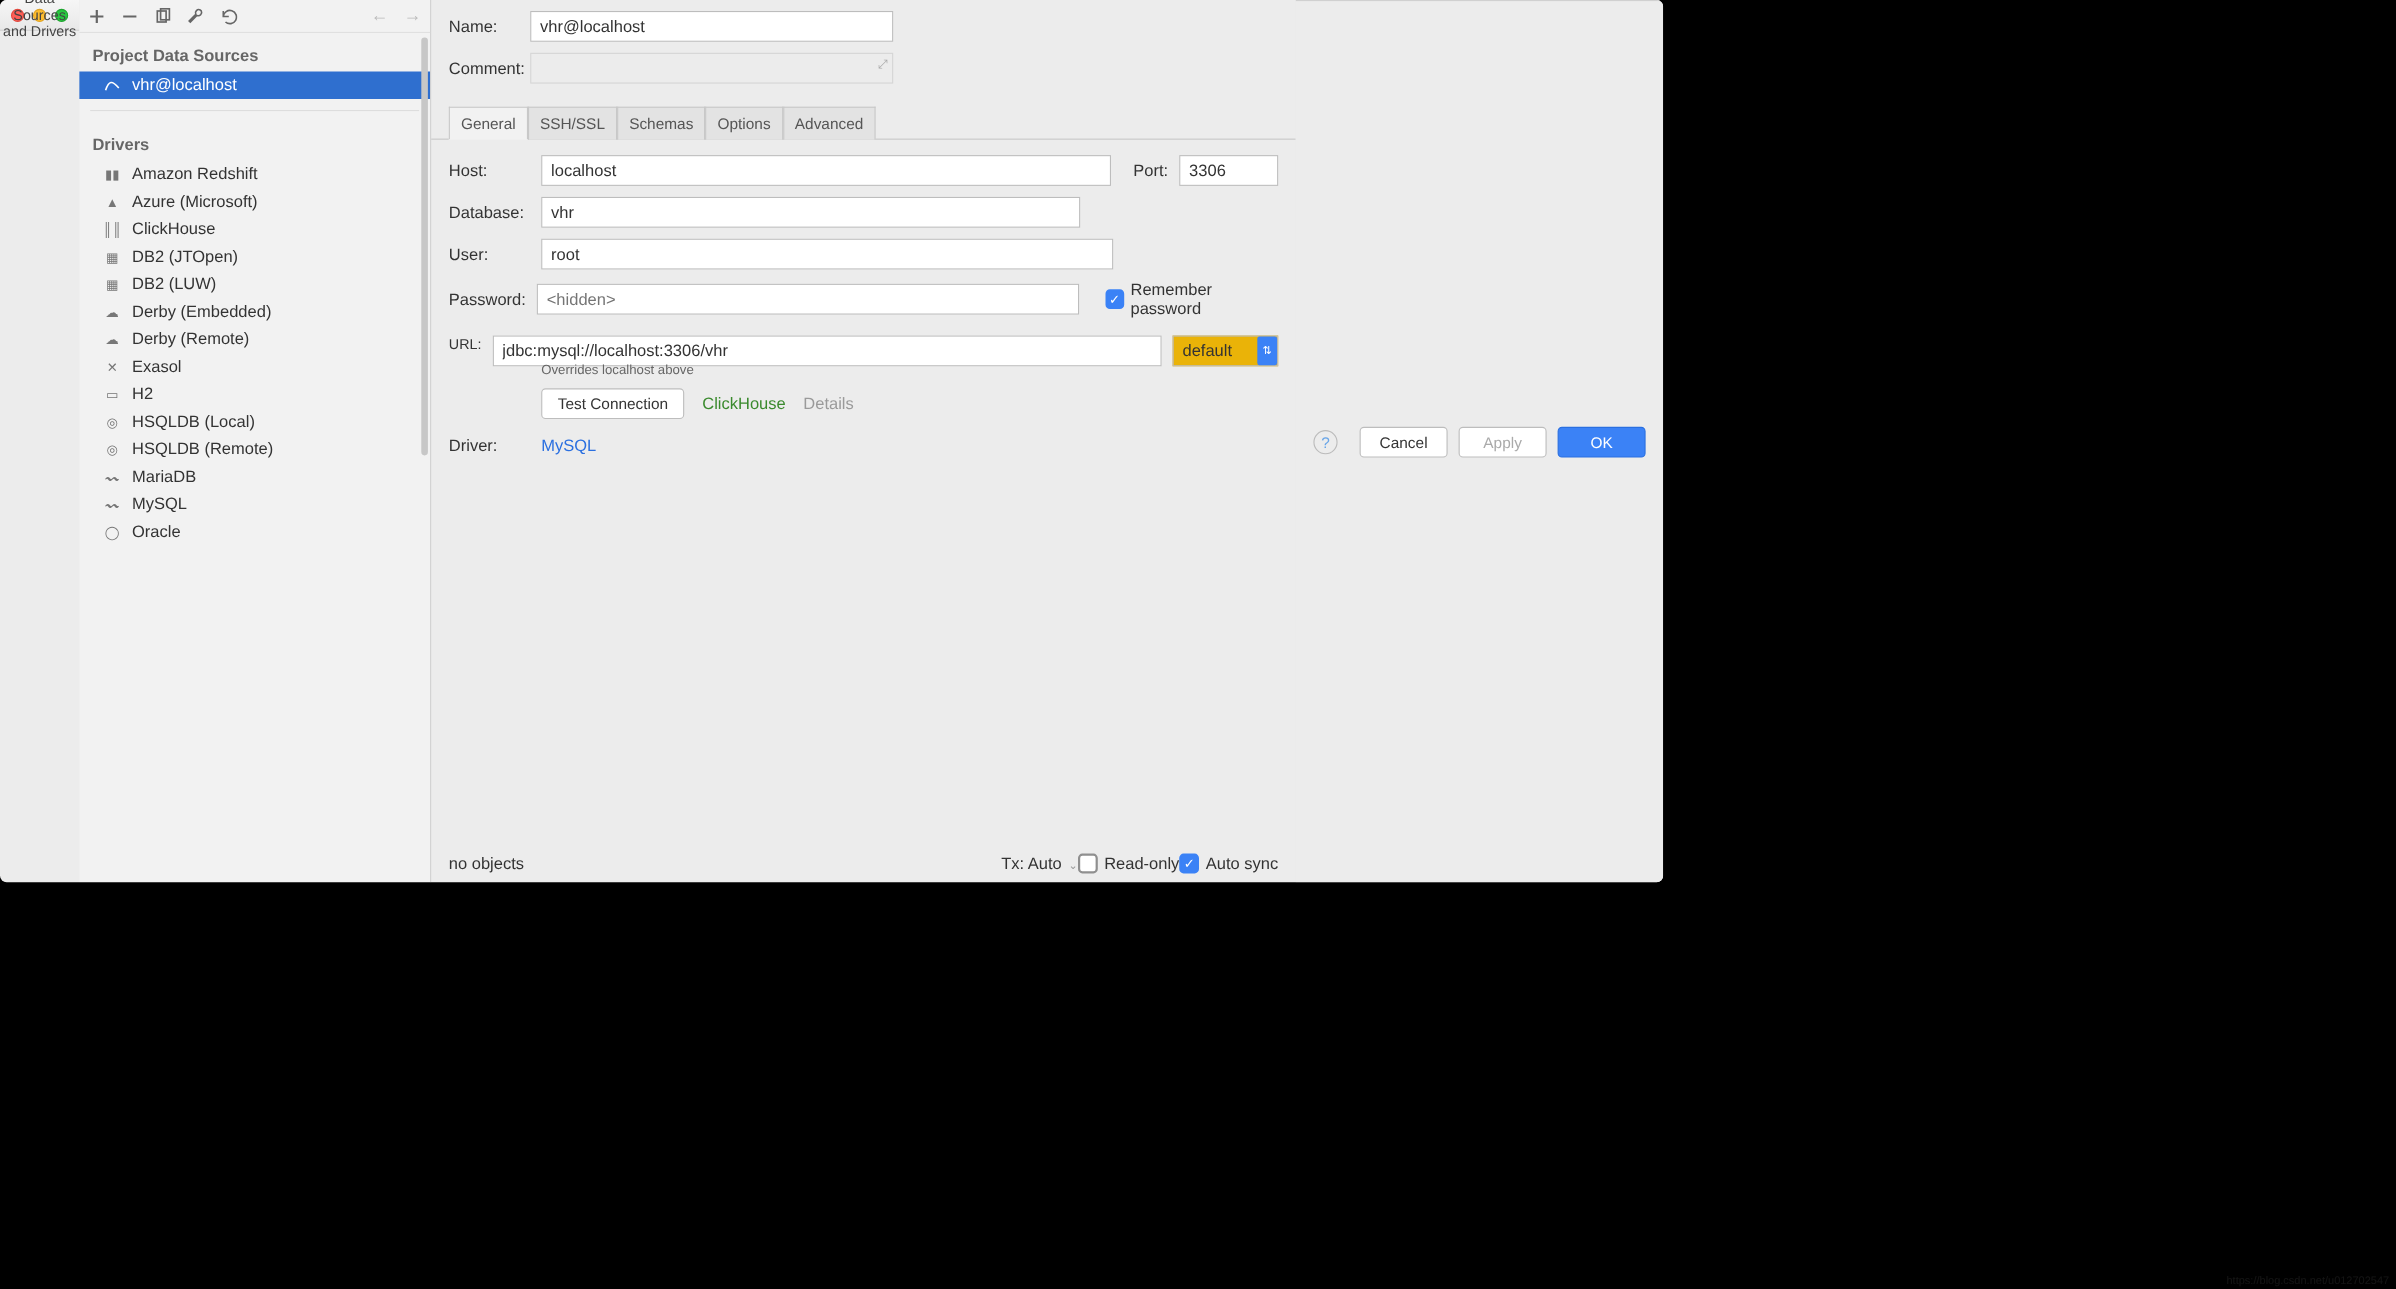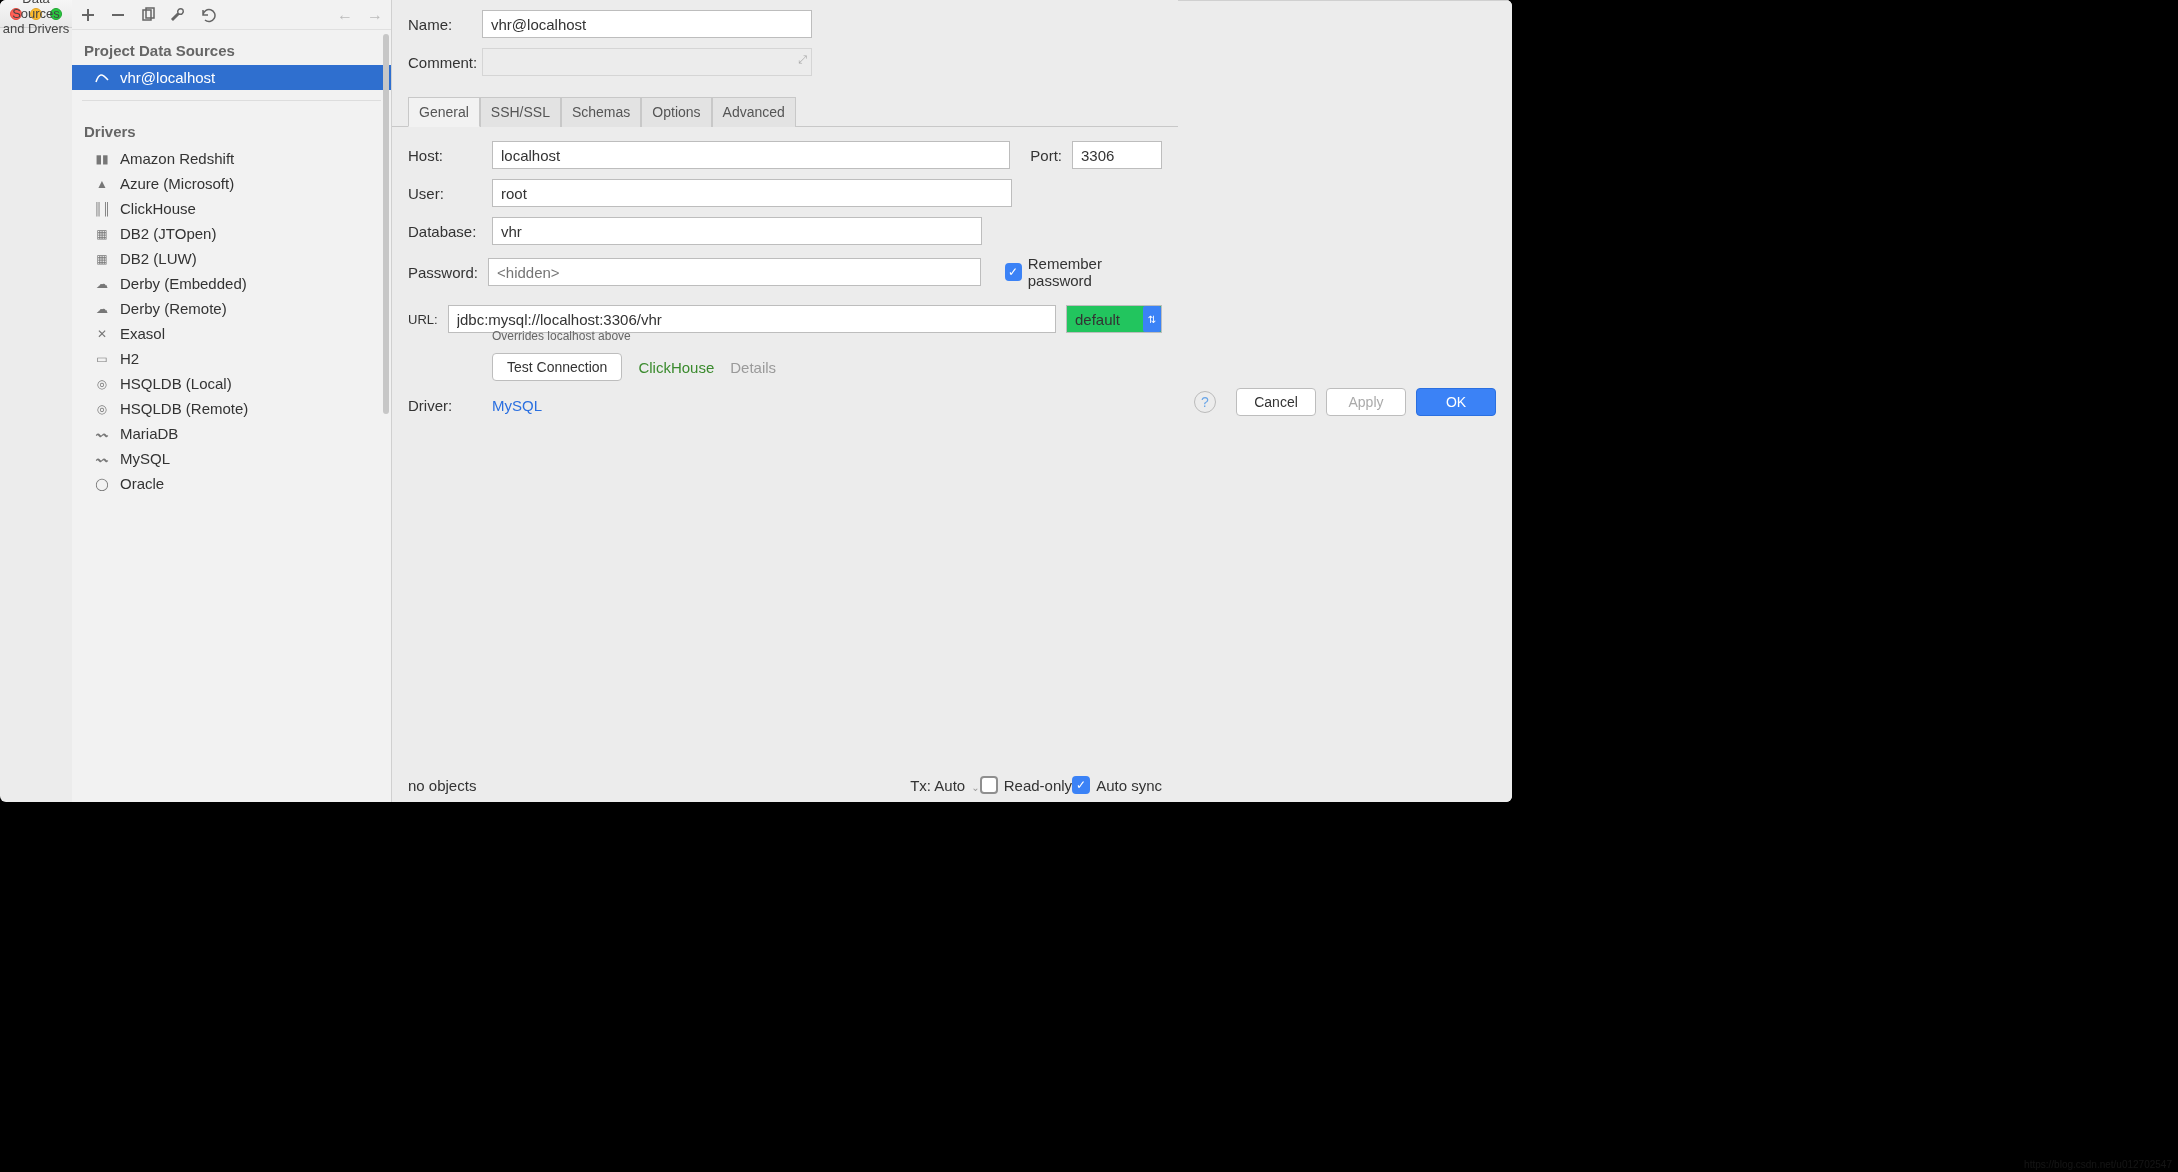--- a/index.html
+++ b/index.html
@@ -102,24 +102,24 @@
 }
 .tab.active { background: #f2f2f2; border-bottom: 1px solid #f2f2f2; }
 
 .tab-body { padding: 14px 16px; flex: 1; }
 .grid-row { display: flex; align-items: center; margin-bottom: 10px; gap: 10px; }
 .grid-row label.fld { width: 74px; font-size: 15px; color: #333; }
 .host-input { flex: 1; }
 .port-label { font-size: 15px; color: #333; margin-left: 10px; }
 .port-input { width: 90px; }
 
-.url-row { display: flex; align-items: center; gap: 10px; margin-top: 16px; }
+.url-row { display: flex; gap: 10px; margin-top: 16px; }
 .url-input { flex: 1; }
 .url-mode {
-  width: 96px; height: 28px; border: 1px solid #bdbdbd; background: #22c55e;
+  width: 96px; height: 28px; border: 1px solid #bdbdbd; background: #eab308;
   display: flex; align-items: center; justify-content: space-between;
   padding: 0 0 0 8px; font-size: 15px;
 }
 .url-mode .caret { width: 18px; height: 26px; background: #3b82f6; display: flex; align-items: center; justify-content: center; color: #fff; font-size: 10px; border-radius: 2px; }
 
 .hint { font-size: 12px; color: #666; margin-left: 84px; margin-top: -4px; margin-bottom: 10px; }
 
 .test-row { display: flex; align-items: center; gap: 16px; margin-left: 84px; margin-bottom: 16px; }
 .btn {
   height: 28px; padding: 0 14px; background: #fff; border: 1px solid #bdbdbd;
@@ -307,27 +307,27 @@
       <div class="tab-body">
 
         <div class="grid-row">
           <label class="fld">Host:</label>
           <input class="text-input host-input" value="localhost" style="">
           <label class="port-label">Port:</label>
           <input class="text-input port-input" value="3306" style="">
         </div>
 
         <div class="grid-row">
+          <label class="fld">Database:</label>
+          <input class="text-input" style="width: 490px;" value="vhr">
+        </div>
+
+        <div class="grid-row">
           <label class="fld">User:</label>
           <input class="text-input" style="width: 520px;" value="root">
-        </div>
-
-        <div class="grid-row">
-          <label class="fld">Database:</label>
-          <input class="text-input" style="width: 490px;" value="vhr">
         </div>
 
         <div class="grid-row">
           <label class="fld">Password:</label>
           <input class="text-input" style="width: 520px; color: rgb(154, 154, 154);" placeholder="&lt;hidden&gt;">
           <label class="chk-wrap" style="margin-left:14px">
             <span class="chk-box checked">✓</span>
             <span>Remember password</span>
           </label>
         </div>

